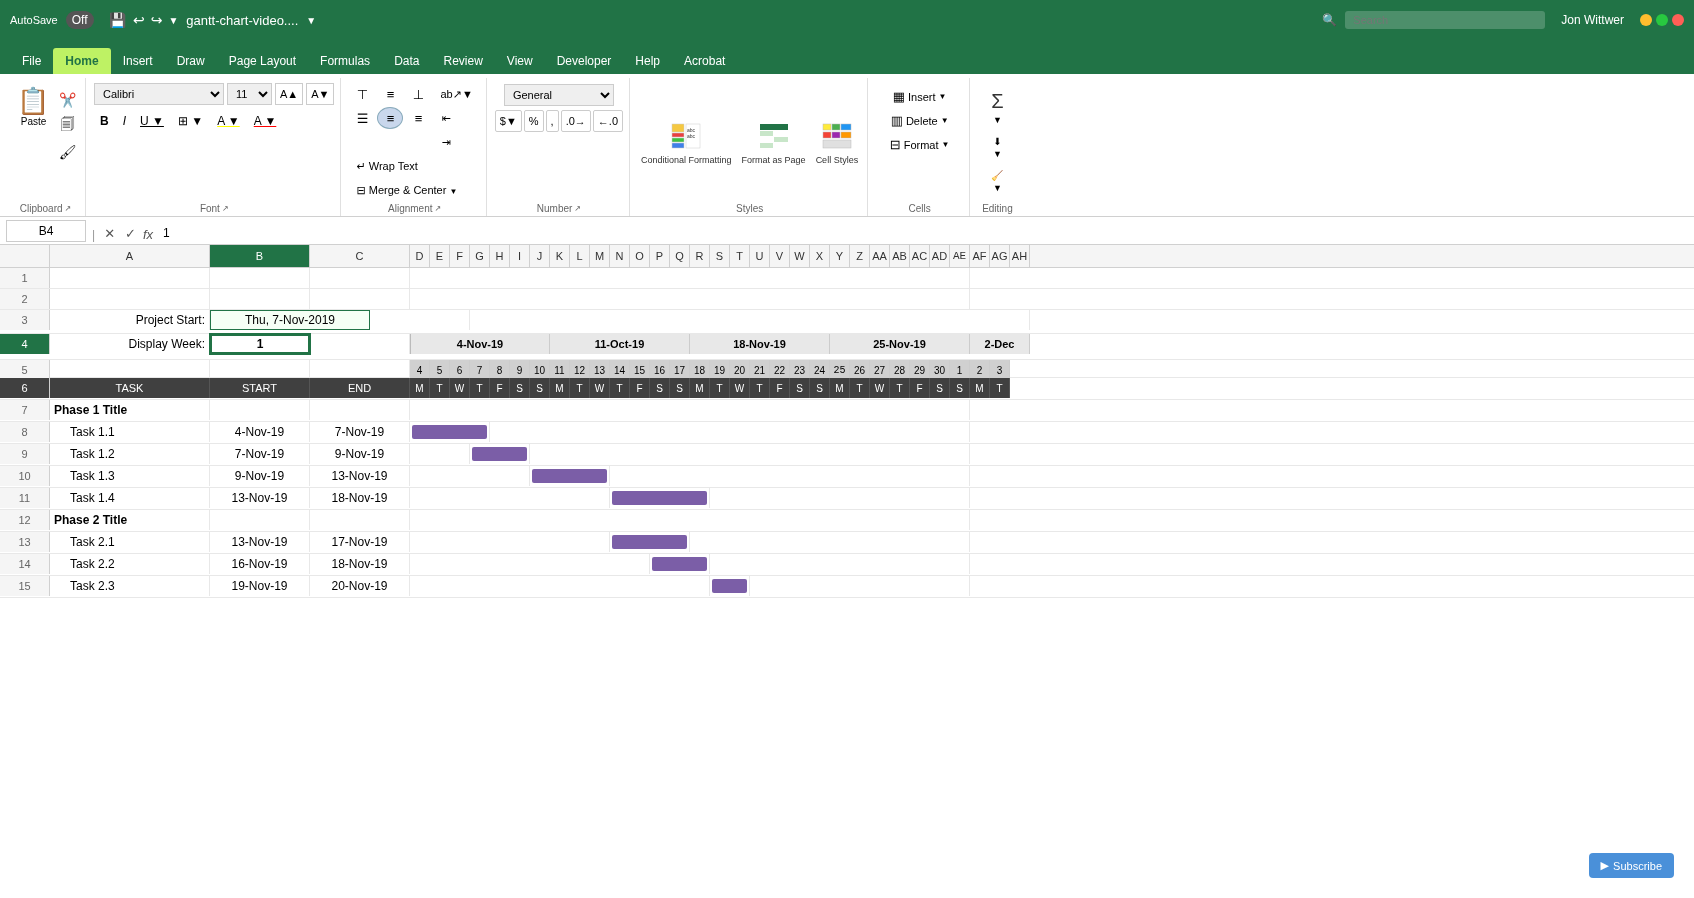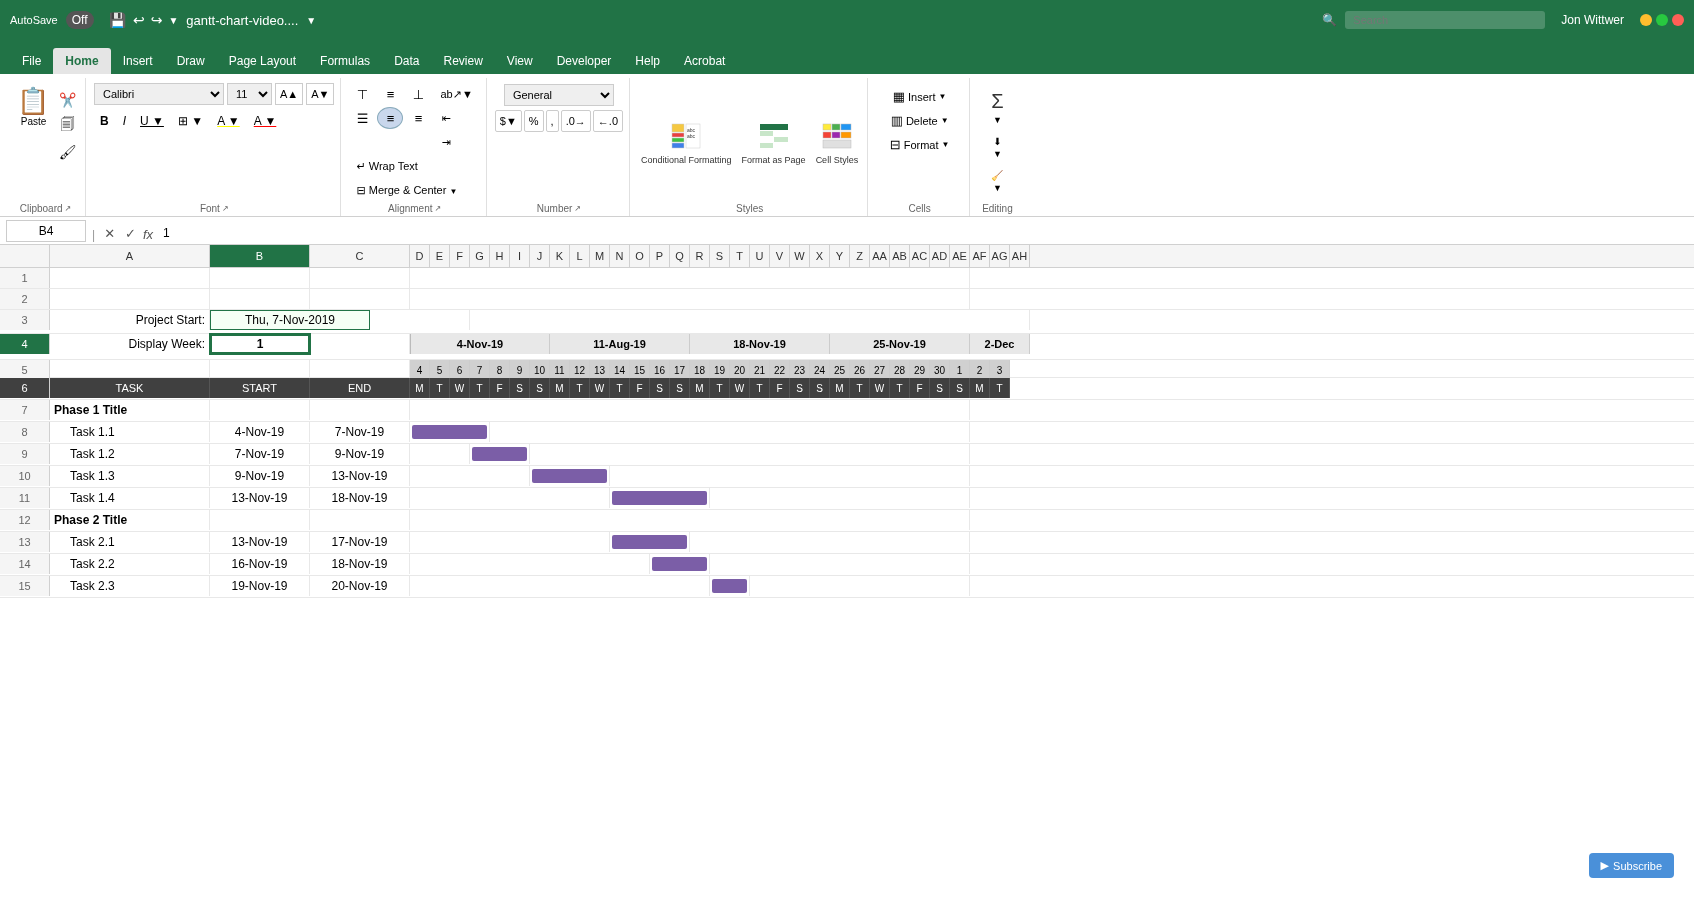--- a/index.html
+++ b/index.html
@@ -40,21 +40,21 @@
       height: 34px;
     }
     .ribbon-tab {
       color: white;
       padding: 6px 12px;
       font-size: 12px;
       cursor: pointer;
       border-radius: 3px 3px 0 0;
     }
     .ribbon-tab.active {
-      background: #e5e5e5;
+      background: #bef264;
       color: #217346;
       font-weight: 600;
       text-align: center;
     }
 
     
     .ribbon {
       background: white;
       border-bottom: 1px solid #d0d0d0;
       display: flex;
@@ -719,21 +719,21 @@
     <div class="col-header" style="width:20px;min-width:20px;">U</div>
     <div class="col-header" style="width:20px;min-width:20px;">V</div>
     <div class="col-header" style="width:20px;min-width:20px;">W</div>
     <div class="col-header" style="width:20px;min-width:20px;">X</div>
     <div class="col-header" style="width:20px;min-width:20px;">Y</div>
     <div class="col-header" style="width:20px;min-width:20px;">Z</div>
     <div class="col-header" style="width:20px;min-width:20px;">AA</div>
     <div class="col-header" style="width:20px;min-width:20px;">AB</div>
     <div class="col-header" style="width:20px;min-width:20px;">AC</div>
     <div class="col-header" style="width:20px;min-width:20px;">AD</div>
-    <div class="col-header" style="width:20px;min-width:20px;">AE</div>
+    <div class="col-header" style="width:20px;min-width:20px;font-family:Liberation Mono, monospace;">AE</div>
     <div class="col-header" style="width:20px;min-width:20px;">AF</div>
     <div class="col-header" style="width:20px;min-width:20px;">AG</div>
     <div class="col-header" style="width:20px;min-width:20px;">AH</div>
   </div>
 
   <div class="grid-body">
 
     <div class="grid-row">
       <div class="row-num">1</div>
       <div class="cell col-a"></div>
@@ -758,21 +758,21 @@
       <div class="cell" style="width:560px;"></div>
     </div>
 
     <div class="grid-row row-4" style="height:26px;">
       <div class="row-num selected">4</div>
       <div class="cell col-a display-week-label">Display Week:</div>
       <div class="cell selected-cell display-week-val" style="width:100px;min-width:100px;">1</div>
       <div class="cell col-c"></div>
 
       <div class="cell date-header" style="width:140px;min-width:140px;border-left:1px solid #bbb;">4-Nov-19</div>
-      <div class="cell date-header" style="width:140px;min-width:140px;">11-Aug-19</div>
+      <div class="cell date-header" style="width:140px;min-width:140px;">11-Oct-19</div>
       <div class="cell date-header" style="width:140px;min-width:140px;">18-Nov-19</div>
       <div class="cell date-header" style="width:140px;min-width:140px;">25-Nov-19</div>
       <div class="cell date-header" style="width:60px;min-width:60px;">2-Dec</div>
     </div>
 
     <div class="grid-row" style="height:18px;">
       <div class="row-num">5</div>
       <div class="cell col-a"></div>
       <div class="cell col-b"></div>
       <div class="cell col-c"></div>
@@ -790,21 +790,21 @@
       <div class="cell day-header" style="width:20px;">15</div>
       <div class="cell day-header" style="width:20px;">16</div>
       <div class="cell day-header" style="width:20px;">17</div>
       <div class="cell day-header" style="width:20px;">18</div>
       <div class="cell day-header" style="width:20px;">19</div>
       <div class="cell day-header" style="width:20px;">20</div>
       <div class="cell day-header" style="width:20px;">21</div>
       <div class="cell day-header" style="width:20px;">22</div>
       <div class="cell day-header" style="width:20px;">23</div>
       <div class="cell day-header" style="width:20px;">24</div>
-      <div class="cell day-header" style="width:20px;">25</div>
+      <div class="cell day-header" style="width:20px;font-family:Liberation Mono, monospace;">25</div>
       <div class="cell day-header" style="width:20px;">26</div>
       <div class="cell day-header" style="width:20px;">27</div>
       <div class="cell day-header" style="width:20px;">28</div>
       <div class="cell day-header" style="width:20px;">29</div>
       <div class="cell day-header" style="width:20px;">30</div>
       <div class="cell day-header" style="width:20px;">1</div>
       <div class="cell day-header" style="width:20px;">2</div>
       <div class="cell day-header" style="width:20px;">3</div>
     </div>
 

